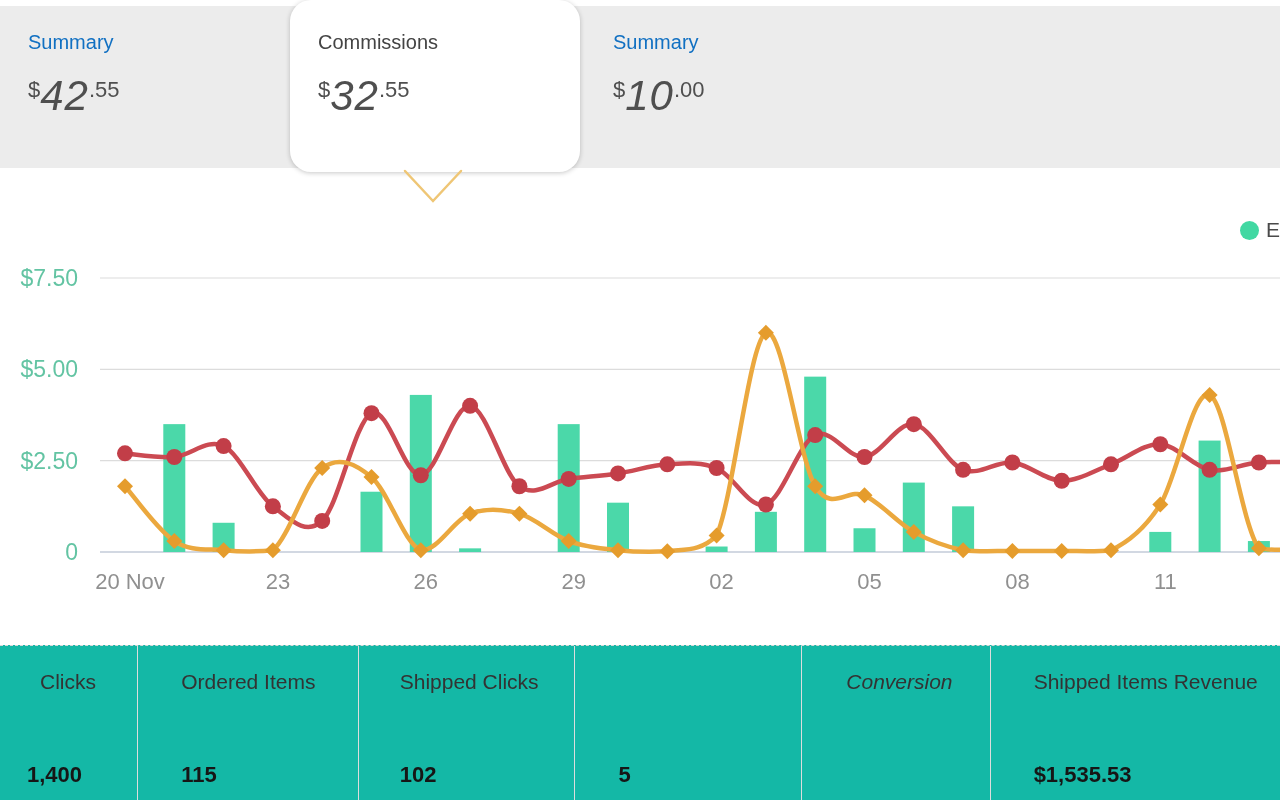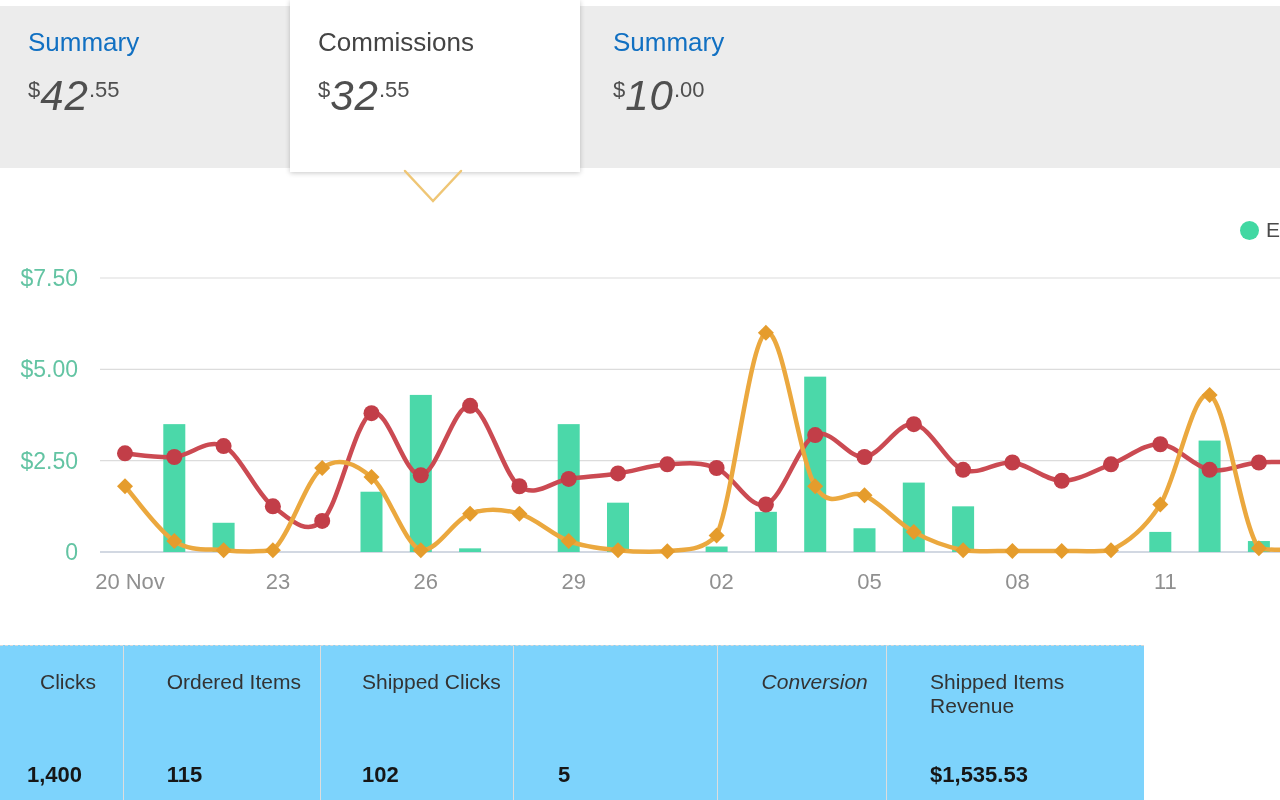--- a/index.html
+++ b/index.html
@@ -8,48 +8,48 @@
     background:#ffffff;
     font-family:"Liberation Sans","DejaVu Sans",sans-serif;
     -webkit-font-smoothing:antialiased;
   }
   
   .banner{
     position:absolute;left:0;top:6px;width:1280px;height:162px;
     background:#ececec;
   }
   .tab{position:absolute;top:28px;}
-  .tab-label{font-size:26px;line-height:28px;}
+  .tab-label{font-size:20px;line-height:28px;}
   .tab-label.link{color:#1170c2;cursor:pointer;}
   .tab-label.dark{color:#444444;}
   .amount{margin-top:16px;color:#4f4f4f;white-space:nowrap;}
   .amount .cur{font-size:22px;vertical-align:13px;}
   .amount .int{font-size:42px;letter-spacing:1px;font-style:italic;}
   .amount .dec{font-size:22px;vertical-align:13px;}
   .tab-summary{left:28px;}
   .tab-bounties{left:613px;}
   .card{
     position:absolute;left:290px;top:0;width:290px;height:172px;
-    background:#ffffff;box-shadow:0 1px 5px rgba(0,0,0,0.22);
+    background:#ffffff;box-shadow:0 1px 5px rgba(0,0,0,0.22);border-radius:21px;
   }
   .card-inner{position:absolute;left:28px;top:28px;}
   .chevron-svg{position:absolute;left:0;top:0;overflow:visible;}
   
   .legend{
     position:absolute;left:1240px;top:217px;width:40px;height:26px;
     display:flex;align-items:center;gap:7px;overflow:hidden;
   }
   .legend-dot{width:19px;height:19px;border-radius:50%;flex:0 0 auto;}
   .legend-label{font-size:21px;color:#4a4a4a;}
   
   .chart-svg{position:absolute;left:0;top:0;}
   
   .stats{
-    position:absolute;left:0;top:645px;width:1144px;height:155px;
-    border-top:1px dashed #d8d8d8;display:flex;background:#7dd3fc;
+    position:absolute;left:0;top:645px;width:1280px;height:155px;
+    border-top:1px dashed #d8d8d8;display:flex;background:#14b8a6;
     box-sizing:border-box;
     gap:24px;
   }
   .stat-cell{
     box-sizing:border-box;height:100%;
     display:flex;flex-direction:column;
     border-right:1px solid #dddddd;
   }
   .stat-cell:last-child{border-right:none;}
   .stat-label{font-size:21px;color:#333333;margin-top:24px;}

